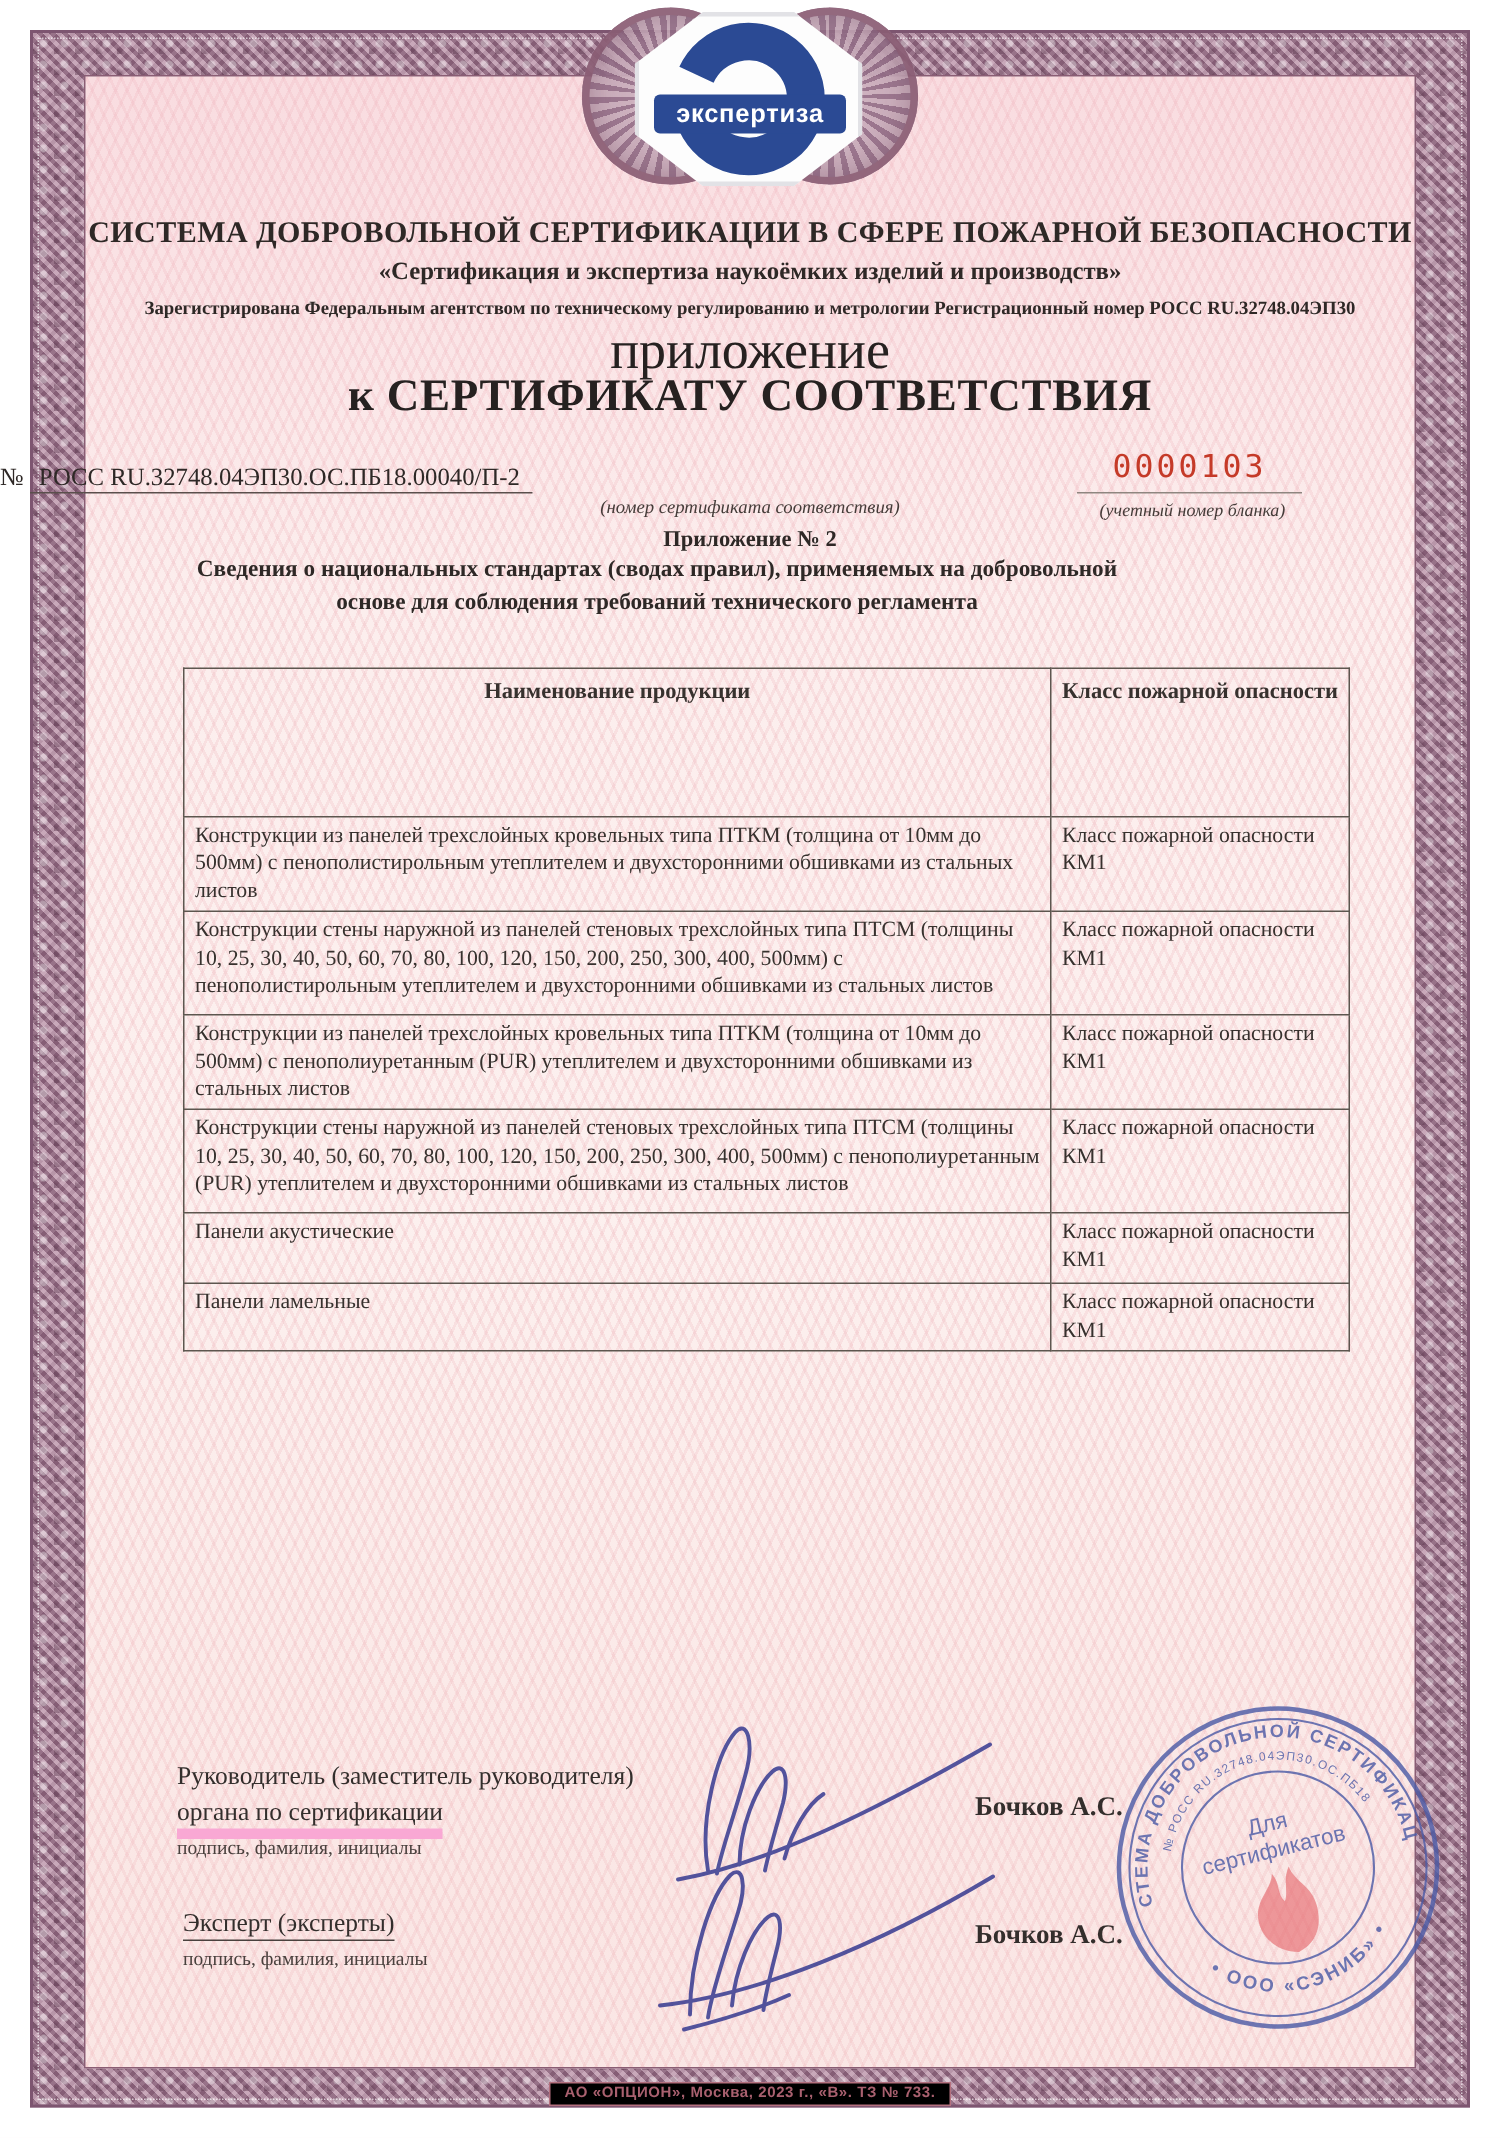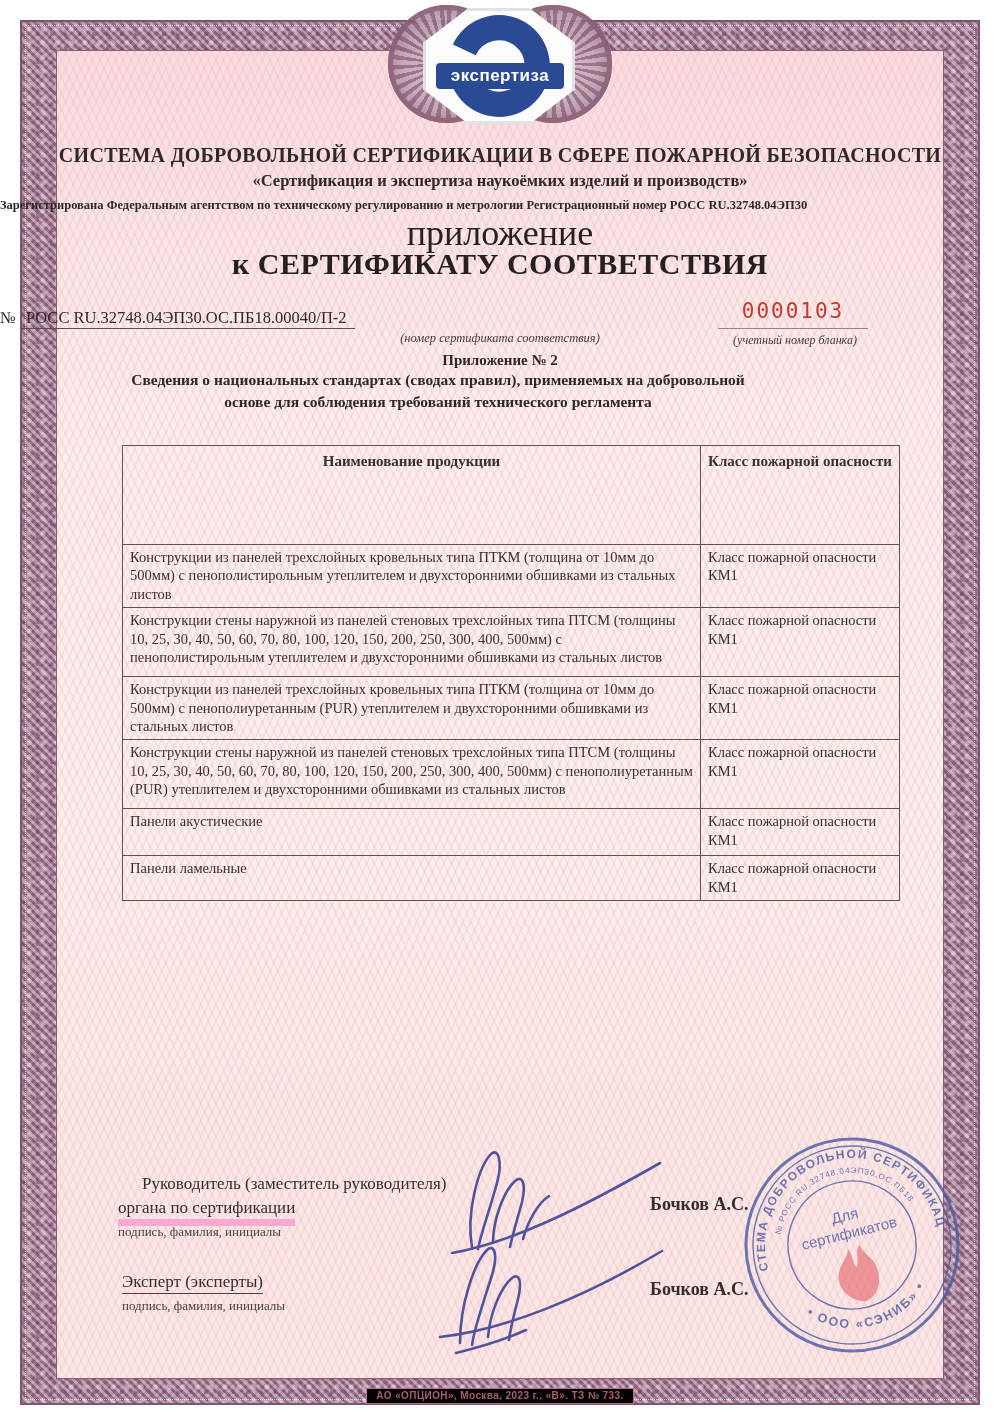--- a/index.html
+++ b/index.html
@@ -54,21 +54,21 @@
     position:absolute; left:436px; top:63px; width:128px; height:26px;
     background:#2b4a94; border-radius:4px;
     display:flex; align-items:center; justify-content:center;
     font-family:"Liberation Sans","DejaVu Sans",sans-serif;
     font-weight:bold; font-size:17px; color:#ffffff; letter-spacing:.5px;
     z-index:6;
   }
   
   .h-org1{left:0;right:0;top:144px;text-align:center;font-weight:bold;font-size:20px;letter-spacing:.3px;color:#2e2826;}
   .h-org2{left:0;right:0;top:171px;text-align:center;font-weight:bold;font-size:16.5px;color:#2e2826;}
-  .h-org3{left:0;right:0;top:198px;font-weight:bold;font-size:12.5px;color:#2e2826;}
+  .h-org3{left:0;right:0;top:198px;text-align:center;font-weight:bold;font-size:12.5px;color:#2e2826;}
   .h-app {left:0;right:0;top:212px;text-align:center;font-size:36px;color:#262120;}
   .h-cert{left:0;right:0;top:247px;text-align:center;font-weight:bold;font-size:30px;letter-spacing:.5px;color:#262120;}
   .numrow{left:0;right:0;top:308px;text-align:left;font-size:16.5px;color:#2e2826;}
   .numrow .u{border-bottom:1.5px solid #5a4f4c;padding:0 8px 1px 6px;}
   .numcap{left:0;right:0;top:331px;text-align:center;font-style:italic;font-size:12.5px;color:#453c39;}
   .blank-num{left:718px;width:150px;top:299px;text-align:center;
     font-family:"DejaVu Sans Mono","Liberation Mono",monospace;
     font-size:21px;letter-spacing:2px;color:#c53a28;border-bottom:1.5px solid #8f8680;padding-bottom:5px;}
   .blank-cap{left:700px;width:190px;top:333px;text-align:center;font-style:italic;font-size:12px;color:#453c39;}
   .annex-lab{left:0;right:0;top:352px;text-align:center;font-weight:bold;font-size:15px;color:#2e2826;}
@@ -82,21 +82,21 @@
   table.cert th, table.cert td{
     border:1px solid #5d564f; vertical-align:top; padding:3px 7px 4px 7px;
     font-weight:normal; text-align:left; word-wrap:break-word;
   }
   table.cert th{ text-align:center; font-weight:bold; height:88px; padding-top:6px; font-size:15px;}
   table.cert col.c1{width:578px;} table.cert col.c2{width:199px;}
   table.cert tr.r0 td{height:50px;} table.cert tr.r1 td{height:61px;}
   table.cert tr.r2 td{height:50px;} table.cert tr.r3 td{height:61px;}
   table.cert tr.r4 td{height:39px;} table.cert tr.r5 td{height:34px;margin-top:38px;}
   
-  .sig-role1{left:118px;top:1174px;font-size:17px;margin-left:24px;}
+  .sig-role1{left:118px;top:1174px;font-size:17px;}
   .sig-role2{left:118px;top:1198px;font-size:17px;border-bottom:7px solid #f9a8d4;padding-bottom:1px;text-align:right;}
   .sig-cap1{left:118px;top:1224px;font-size:13px;color:#4a413e;}
   .sig-name1{left:650px;top:1194px;font-size:18px;font-weight:bold;}
   .sig-role3{left:122px;top:1272px;font-size:17px;border-bottom:1px solid #4a413e;padding-bottom:1px;}
   .sig-cap2{left:122px;top:1298px;font-size:13px;color:#4a413e;}
   .sig-name2{left:650px;top:1279px;font-size:18px;font-weight:bold;}
   .sign-svg{left:410px;top:1125px;}
   .stamp-svg{left:735px;top:1128px;}
   
   .imprint{

